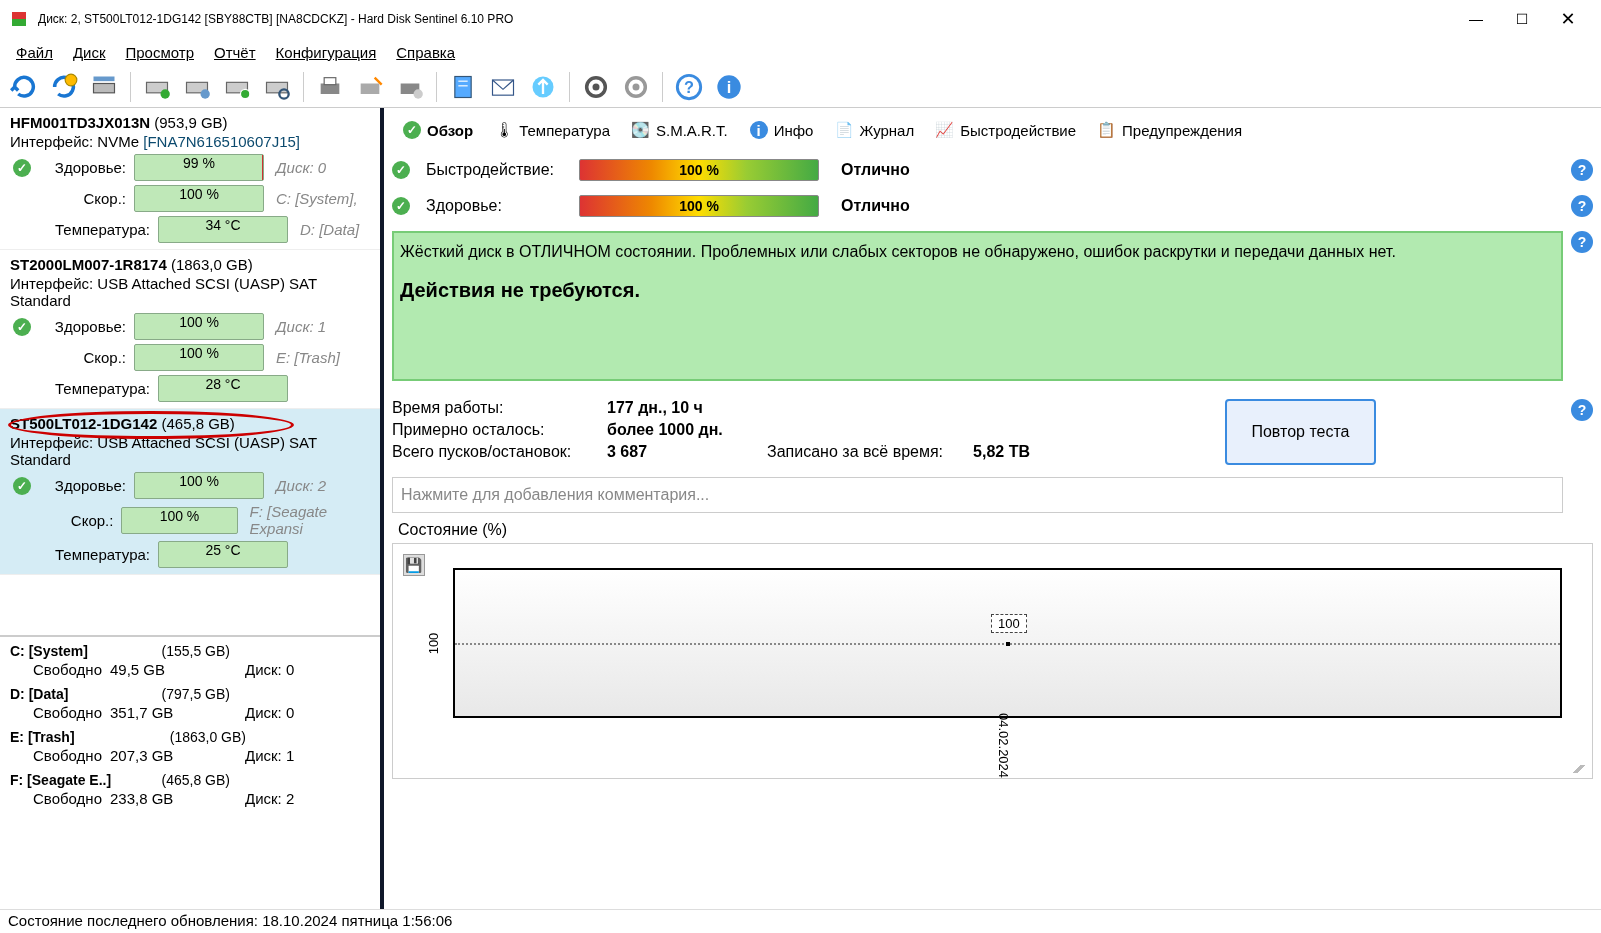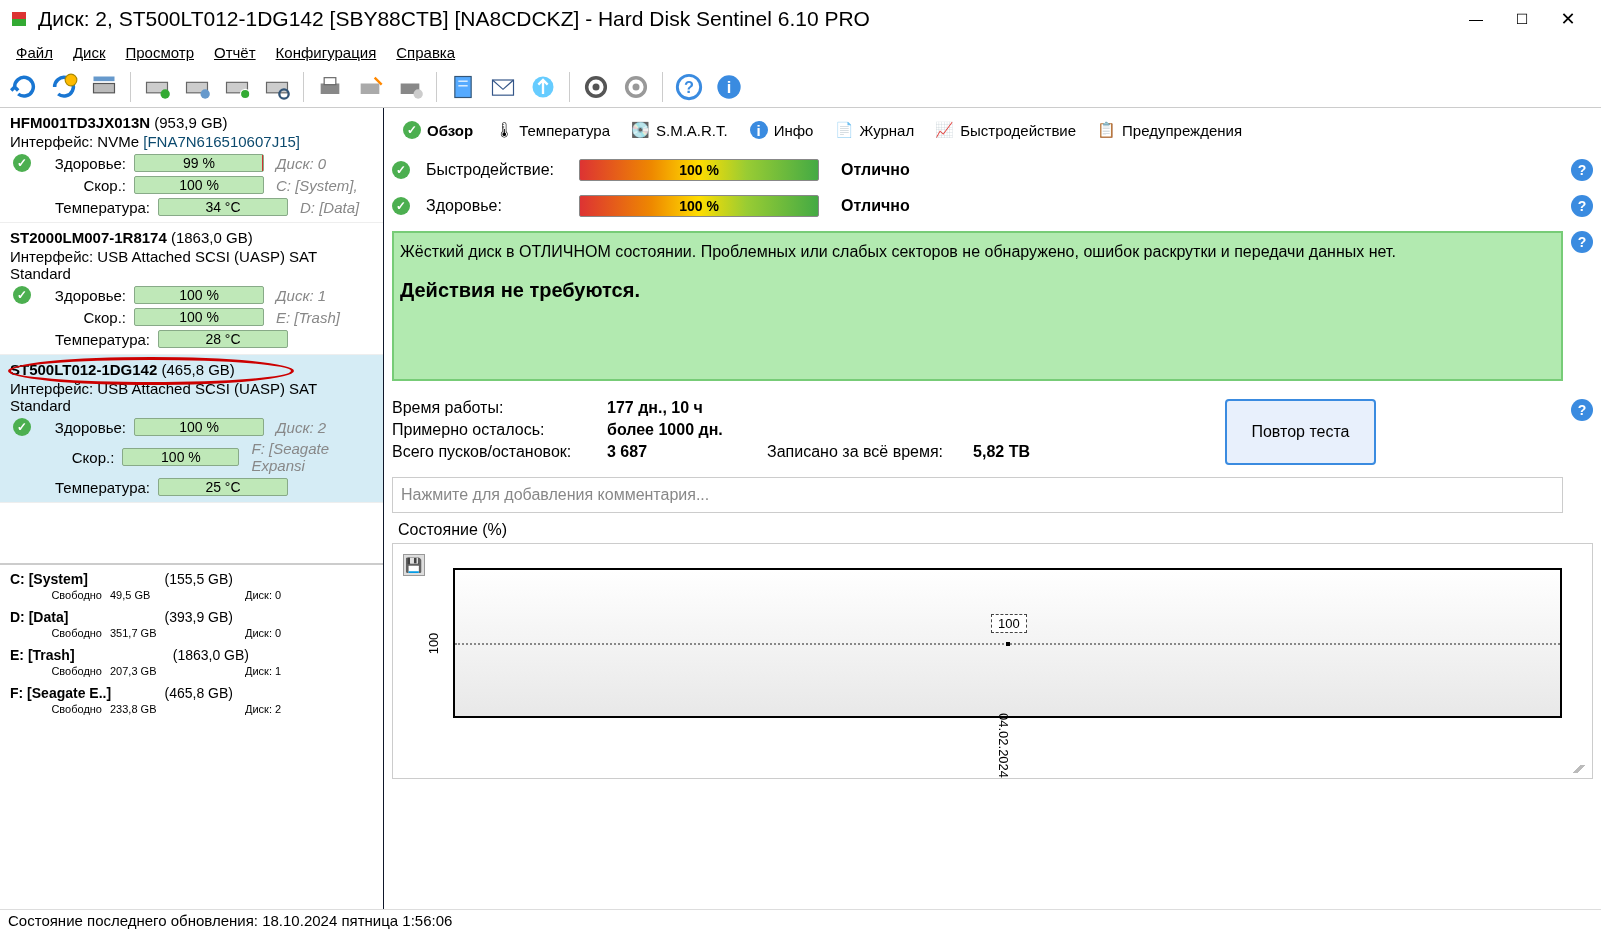--- a/index.html
+++ b/index.html
@@ -1,60 +1,60 @@
 <!DOCTYPE html>
 <html><head>
 <meta charset="utf-8">
 <style>
 * { box-sizing: border-box; margin: 0; padding: 0; }
 body { font-family: "Segoe UI", Tahoma, sans-serif; font-size: 14px; background: #fff; color: #000; width:1601px; height:933px; overflow:hidden; position:relative; }
 
 
 .titlebar { height: 38px; display:flex; align-items:center; padding: 0 10px; border-bottom:1px solid transparent; }
 .titlebar .app-icon { width:18px; height:18px; margin-right:10px; display:inline-block; }
-.titlebar .title-text { font-size:21px; color:#000; }
+.titlebar .title-text { font-size:12px; color:#000; }
 .window-controls { margin-left:auto; display:flex; gap:0; }
 .window-controls div { width:46px; height:32px; display:flex; align-items:center; justify-content:center; font-size:14px; color:#000; cursor:pointer;}
 .window-controls .close { font-size:18px; }
 
 
 .menubar { height: 28px; display:flex; align-items:center; padding: 0 6px; gap:0; border-bottom: 0px solid #ddd;}
 .menubar .menu-item { padding: 4px 10px; font-size:15px; cursor:pointer;}
 .menubar .menu-item .ul { text-decoration: underline; }
 
 
 .toolbar { height: 42px; display:flex; align-items:center; padding: 0 6px; gap:4px; border-bottom:1px solid #ccc;}
 .toolbar .tb-btn { width:36px; height:36px; display:flex; align-items:center; justify-content:center; cursor:pointer; border-radius:2px; }
 .toolbar .sep { width:1px; height:30px; background:#ccc; margin:0 4px; }
 .tb-icon { width:28px; height:28px; }
 
 
 .main { display:flex; height: calc(100% - 38px - 28px - 42px - 24px); }
-.sidebar { width: 384px; border-right:1px solid #0f172a; display:flex; flex-direction:column; }
+.sidebar { width: 384px; border-right:4px solid #0f172a; display:flex; flex-direction:column; }
 .disk-list { flex: 0 0 auto; overflow:hidden; }
 .disk-item { padding: 6px 10px 6px 10px; border-bottom:1px solid #eee; cursor:pointer; }
 .disk-item.selected { background:#d5ecf5; position:relative; }
 .disk-item.selected::after { content:''; position:absolute; left:8px; top:2px; width:280px; height:22px; border:3px solid #c00; border-radius:50%; pointer-events:none; }
 .disk-item .disk-title { font-size:15px; }
 .disk-item .disk-title .model { font-weight:bold; }
 .disk-item .disk-title .size { font-weight:normal; }
 .disk-item .iface { font-size:15px; margin-top:2px; }
 .disk-item .iface .serial { color:#0c4a6e; }
 .disk-row { display:flex; align-items:center; margin-top:4px; font-size:15px;}
 .disk-row .label { width:100px; text-align:right; padding-right:8px; }
-.disk-row .bar { width:130px; height:18px; position:relative; border:1px solid #8a8; background:#bfe8b8; border-radius:2px; text-align:center; font-size:14px; line-height:16px;}
+.disk-row .bar { width:130px; height:27px; position:relative; border:1px solid #8a8; background:#bfe8b8; border-radius:2px; text-align:center; font-size:14px; line-height:16px;}
 .disk-row .bar.sm99::before { content:''; position:absolute; right:0; top:0; width:1.3px; height:100%; background:#c33; }
 .disk-row .extra { margin-left:12px; color:#888; font-style:italic; font-size:15px;}
 .disk-row .check { width:24px; display:flex; align-items:center; justify-content:center; }
 .ok-circle { width:18px; height:18px; border-radius:50%; background:#4caf50; display:inline-flex; align-items:center; justify-content:center; color:#fff; font-size:12px; font-weight:bold;}
 .ok-circle::before { content:'✓'; }
 
 .partition-list { border-top:2px solid #ccc; margin-top:4px; }
 .partition { padding:6px 10px 2px; }
-.partition-row { display:flex; align-items:center; margin-top:2px; font-size:11px;}
+.partition-row { display:flex; align-items:center; margin-top:2px; font-size:15px;}
 .partition-row .label { width:100px; text-align:right; padding-right:8px; }
 
 
 .content { flex:1; padding: 6px 8px; overflow:hidden; }
 .tabs { display:flex; align-items:flex-start; gap:0; border-bottom:0; }
 .tab { padding:6px 10px; font-size:15px; display:flex; align-items:center; gap:6px; cursor:pointer; border:1px solid transparent; border-bottom:none; }
 .tab.active { font-weight:bold; }
 .tab .t-icon { width:18px; height:18px; display:inline-flex; align-items:center; justify-content:center; }
 
 .stat-row { display:flex; align-items:center; margin-top:14px; gap:12px;}
@@ -319,21 +319,21 @@
         <div class="partition-row">
             <span class="label">Свободно</span>
             <span class="bar cap" style="width:95px;">49,5 GB</span>
             <span class="extra" style="margin-left:40px;">Диск: 0</span>
           </div>
       </div>
       <div class="partition">
         <div class="p-title-row">
             <span class="drive" style="font-weight:bold;">D: [Data]</span>
             <span style="flex:1"></span>
-            <span style="margin-right:140px;">(393,9 GB)</span>
+            <span style="margin-right:140px;">(797,5 GB)</span>
           </div>
         <div class="partition-row">
             <span class="label">Свободно</span>
             <span class="bar cap" style="width:95px;">351,7 GB</span>
             <span class="extra" style="margin-left:40px;">Диск: 0</span>
           </div>
       </div>
       <div class="partition">
         <div class="p-title-row">
             <span class="drive" style="font-weight:bold;">E: [Trash]</span>

